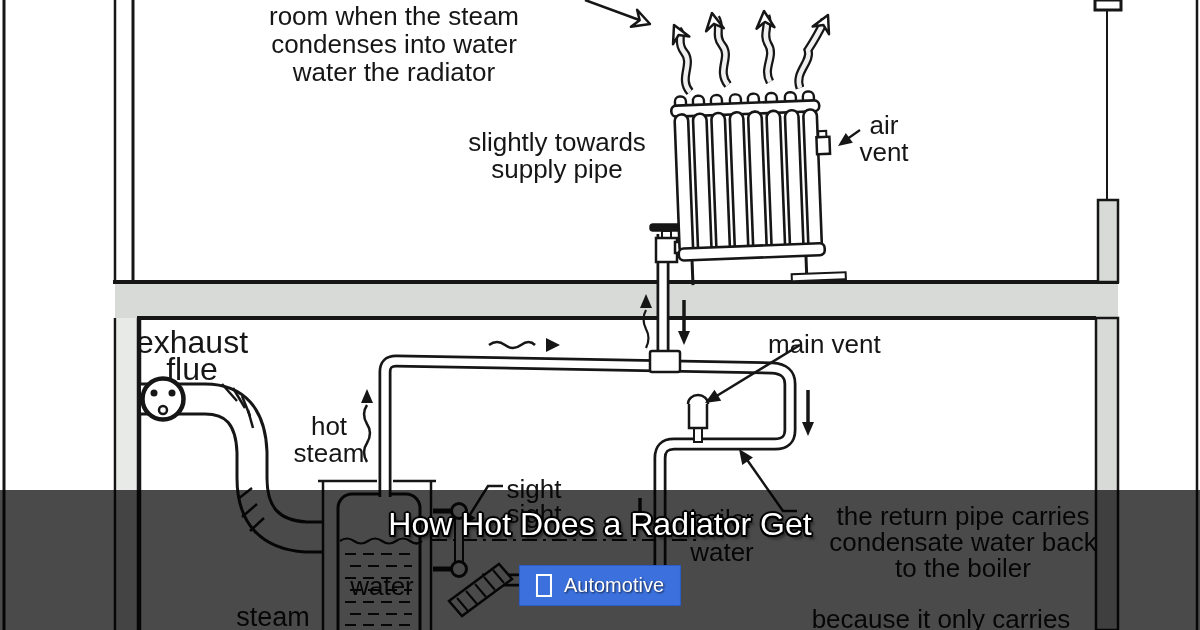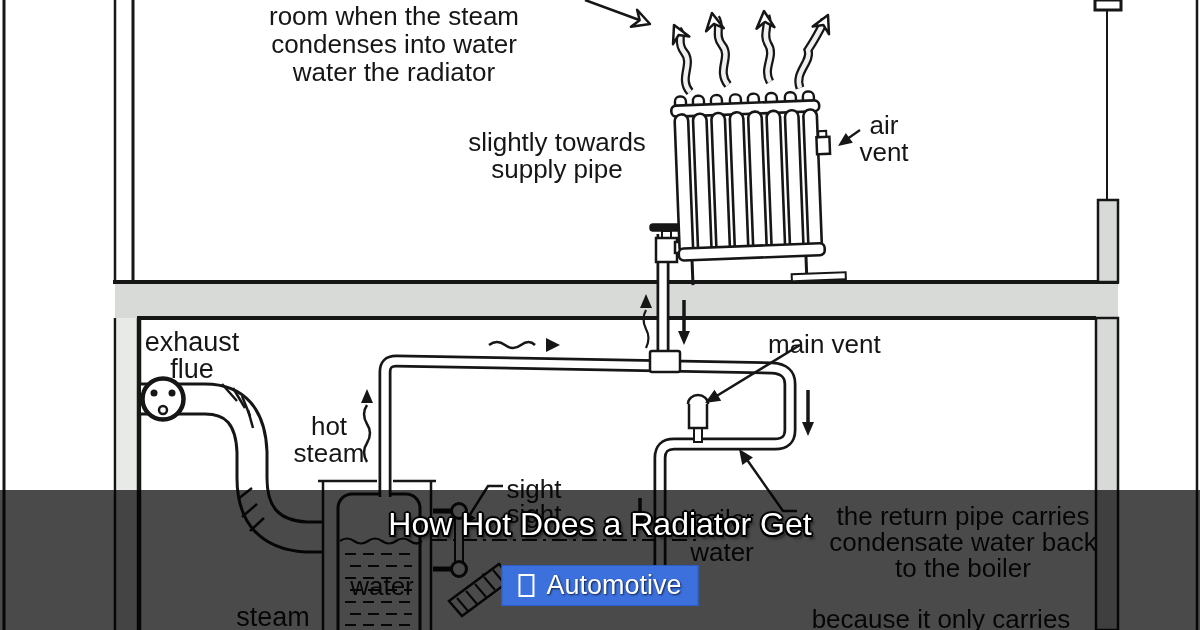--- a/index.html
+++ b/index.html
@@ -12,21 +12,21 @@
   .overlay { position:absolute; left:0; top:490px; width:1200px; height:140px;
              background:rgba(0,0,0,0.71); z-index:5; }
   .big-title { position:absolute; left:0; top:16px; width:100%; text-align:center;
              color:#ffffff; font-size:32px; font-weight:400; z-index:6;
              text-shadow: 2px 0 1px #000, -2px 0 1px #000, 0 2px 1px #000, 0 -2px 1px #000,
                           1.5px 1.5px 0 #000, -1.5px -1.5px 0 #000, 1.5px -1.5px 0 #000,
                           -1.5px 1.5px 0 #000, 3px 4px 3px rgba(0,0,0,.55); }
   .badge { position:absolute; left:50%; top:75px; transform:translateX(-50%);
            height:41px; padding:0 16px; display:flex; align-items:center; gap:12px;
            background:#3b70dd; border:1px solid #2b5cc8; box-sizing:border-box; z-index:6;
-           color:#fff; font-size:27px; text-shadow:1px 1px 2px rgba(0,0,0,.7); }
+           color:#fff; font-size:20px; text-shadow:1px 1px 2px rgba(0,0,0,.7); }
   .badge .tofu { display:inline-block; width:16px; height:23px;
                  border:2.5px solid #ffffff; box-sizing:border-box; }
 </style>
 </head>
 <body>
 
 <div class="scene">
 
   <svg width="1200" height="630" viewBox="0 0 1200 630">
     <g stroke="#161616" fill="none" stroke-linecap="butt">
@@ -226,21 +226,21 @@
   <div class="lbl" style="left:457px; top:129px; width:200px; line-height:27px;">
     <span class="ln">slightly towards</span>
     <span class="ln">supply pipe</span>
   </div>
 
   <div class="lbl" style="left:853px; top:112px; width:62px; line-height:27px;">
     <span class="ln">air</span>
     <span class="ln">vent</span>
   </div>
 
-  <div class="lbl" style="left:132px; top:329px; width:120px; line-height:27px; font-size:27px;">
+  <div class="lbl" style="left:132px; top:329px; width:120px; line-height:27px; font-size:32px;">
     <span class="ln">exhaust</span>
     <span class="ln">flue</span>
   </div>
 
   <div class="lbl" style="left:279px; top:413px; width:100px; line-height:27px;">
     <span class="ln">hot</span>
     <span class="ln">steam</span>
   </div>
 
   <div class="lbl" style="left:768px; top:330px;">

